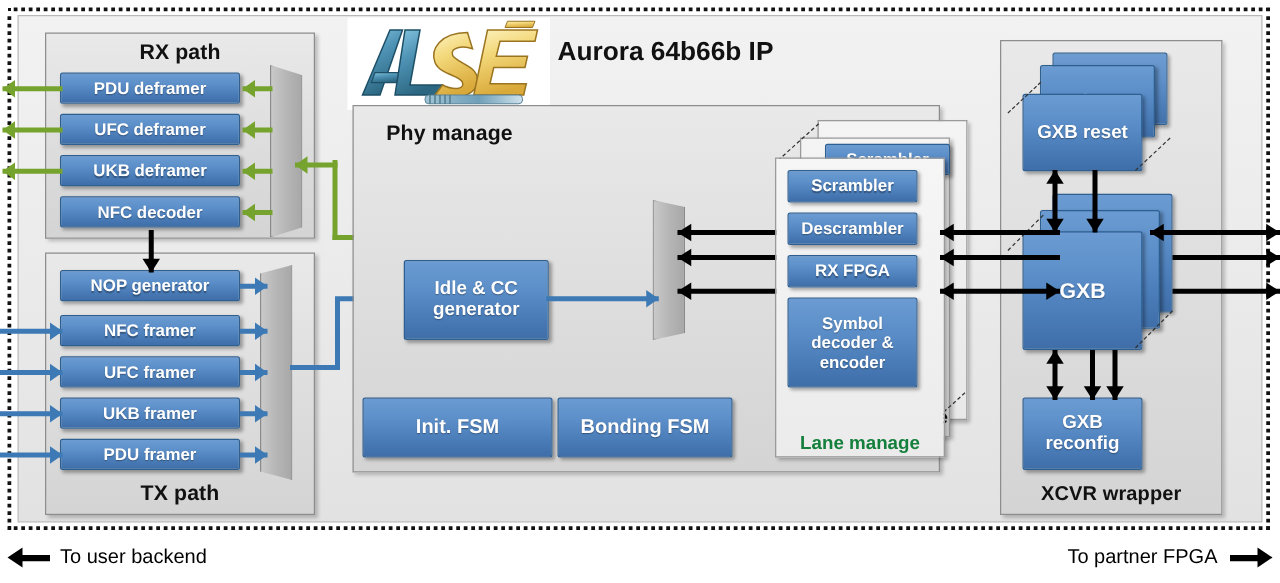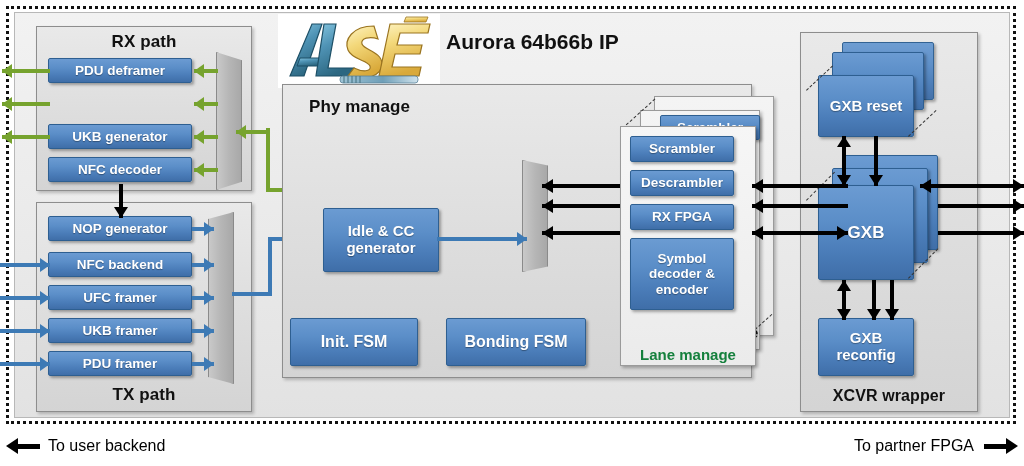--- a/index.html
+++ b/index.html
@@ -133,21 +133,22 @@
       </g>
     </svg>
   </div>
 
   <div class="ip-title" style="left:446px;top:30px;font-size:21px;">Aurora 64b66b IP</div>
 
   <div class="group" style="left:36px;top:26px;width:216px;height:165px;">
     <div class="group-title" style="top:5px;font-size:17px;">RX path</div>
   </div>
   <div class="blk" style="left:48px;top:58px;width:144px;height:25px;font-size:13.5px;">PDU deframer</div>
-  <div class="blk" style="left:48px;top:124px;width:144px;height:25px;font-size:13.5px;">UKB generator</div>
+  <div class="blk" style="left:48px;top:91px;width:144px;height:25px;font-size:13.5px;">UFC deframer</div>
+  <div class="blk" style="left:48px;top:124px;width:144px;height:25px;font-size:13.5px;">UKB deframer</div>
   <div class="blk" style="left:48px;top:157px;width:144px;height:25px;font-size:13.5px;">NFC decoder</div>
 
   <div class="mux rx" style="left:216px;top:52px;width:24px;height:136px;"></div>
 
   <div class="ar h g" style="left:194px;top:63px;width:24px;height:15px;">
       <div class="shaft"></div>
       <div class="head l"></div>
     </div>
   <div class="ar h g" style="left:194px;top:96px;width:24px;height:15px;">
       <div class="shaft"></div>
@@ -179,21 +180,21 @@
   <div class="ln green" style="left:266px;top:188px;width:264px;height:4px;"></div>
   <div class="ar h g" style="left:236px;top:124px;width:34px;height:15px;">
       <div class="shaft"></div>
       <div class="head l"></div>
     </div>
 
   <div class="group" style="left:36px;top:202px;width:216px;height:210px;">
     <div class="group-title" style="bottom:6px;top:auto;font-size:17px;margin-top:20px;">TX path</div>
   </div>
   <div class="blk" style="left:48px;top:216px;width:144px;height:25px;font-size:13.5px;">NOP generator</div>
-  <div class="blk" style="left:48px;top:252px;width:144px;height:25px;font-size:13.5px;">NFC backend</div>
+  <div class="blk" style="left:48px;top:252px;width:144px;height:25px;font-size:13.5px;">NFC framer</div>
   <div class="blk" style="left:48px;top:285px;width:144px;height:25px;font-size:13.5px;">UFC framer</div>
   <div class="blk" style="left:48px;top:318px;width:144px;height:25px;font-size:13.5px;">UKB framer</div>
   <div class="blk" style="left:48px;top:351px;width:144px;height:25px;font-size:13.5px;">PDU framer</div>
 
   <div class="mux tx" style="left:208px;top:212px;width:24px;height:170px;"></div>
 
   <div class="ar h b" style="left:192px;top:221px;width:22px;height:15px;">
       <div class="shaft"></div>
       <div class="head r"></div>
     </div>
@@ -240,21 +241,21 @@
   <div class="ln blue" style="left:268px;top:238px;width:4px;height:58px;"></div>
   <div class="ar h b" style="left:268px;top:231px;width:58px;height:15px;">
       <div class="shaft"></div>
       <div class="head r"></div>
     </div>
 
   <div class="group" style="left:282px;top:84px;width:470px;height:294px;">
     <div class="group-title" style="top:12px;left:0;text-align:left;padding-left:26px;font-size:17px;">Phy manage</div>
   </div>
   <div class="blk" style="left:323px;top:208px;width:116px;height:64px;font-size:15px;padding:0 6px;">Idle &amp; CC generator</div>
-  <div class="blk" style="left:290px;top:318px;width:128px;height:48px;font-size:16px;">Init. FSM</div>
+  <div class="blk" style="left:290px;top:318px;width:152px;height:48px;font-size:16px;">Init. FSM</div>
   <div class="blk" style="left:446px;top:318px;width:140px;height:48px;font-size:16px;">Bonding FSM</div>
 
   <div class="mux ph" style="left:522px;top:160px;width:24px;height:110px;"></div>
 
   <div class="ar h b" style="left:437px;top:231px;width:90px;height:15px;">
       <div class="shaft"></div>
       <div class="head r"></div>
     </div>
 
   <div class="ar h k" style="left:542px;top:178px;width:110px;height:16px;">

